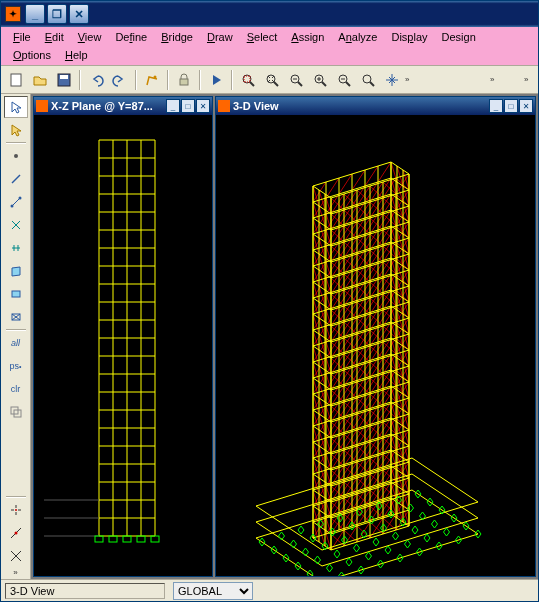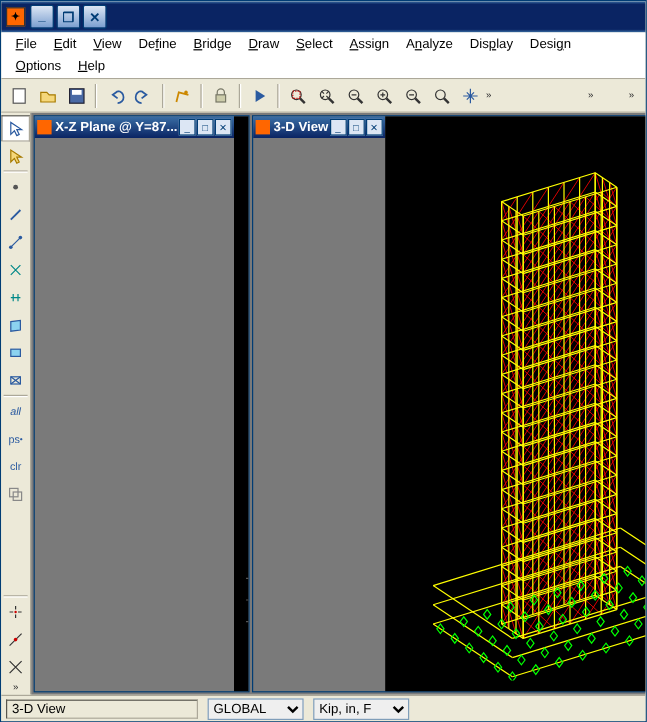--- a/index.html
+++ b/index.html
@@ -2,32 +2,32 @@
 <html><head>
 <meta charset="utf-8">
 <style>
   * { box-sizing: border-box; margin: 0; padding: 0; font-family: Tahoma, sans-serif; font-size: 11px; }
   body { width: 539px; height: 602px; background: #ece9d8; border: 1px solid #003c74; display: flex; flex-direction: column; }
   .titlebar { height: 26px; background: linear-gradient(to bottom, #3a6ea5, #0a2463 10%, #0a2463 90%, #3a6ea5); display: flex; align-items: center; padding: 0 4px; color: white; }
   .titlebar .app-icon { width: 16px; height: 16px; background: #ff6600; border: 1px solid #333; margin-right: 4px; display: flex; align-items: center; justify-content: center; font-size: 9px; color: #000; font-weight: bold; }
   .titlebar .title { flex: 1; font-weight: bold; }
   .titlebar .winbtns { display: flex; gap: 2px; }
   .titlebar .winbtn { width: 20px; height: 20px; background: linear-gradient(#dce6f4,#7a9ecf); border: 1px solid #003c74; border-radius: 2px; display: flex; align-items: center; justify-content: center; color: #003c74; font-weight: bold; cursor: pointer; }
-  .menubar { display: flex; gap: 2px; padding: 2px 6px; background: #ffffff; border-bottom: 1px solid #aca899; flex-wrap: wrap; }
+  .menubar { display: flex; gap: 2px; padding: 2px 6px; background: #f9a8d4; border-bottom: 1px solid #aca899; flex-wrap: wrap; }
   .menubar .menuitem { padding: 2px 6px; cursor: pointer; }
   .menubar .mn-u { text-decoration: underline; }
   .toolbar { display: flex; align-items: center; padding: 2px 4px; background: #ece9d8; border-bottom: 1px solid #aca899; gap: 2px; height: 28px; }
   .tbtn { width: 22px; height: 22px; border: 1px solid transparent; display: flex; align-items: center; justify-content: center; cursor: pointer; }
   .tsep { width: 2px; height: 20px; border-left: 1px solid #aca899; border-right: 1px solid #fff; margin: 0 2px; }
   .tarrow { width: 10px; font-size: 8px; color: #333; cursor: pointer; }
   .main { flex: 1; display: flex; background: #ece9d8; overflow: hidden; }
   .lefttool { width: 30px; background: #ece9d8; border-right: 1px solid #aca899; display: flex; flex-direction: column; align-items: center; padding: 2px 0; gap: 1px; }
   .lefttool .tbtn { width: 24px; height: 22px; }
   .mdi { flex: 1; position: relative; background: #7a7a7a; padding: 2px; display: flex; gap: 2px; }
-  .mdiwin { display: flex; flex-direction: row; border: 1px solid #003c74; }
+  .mdiwin { display: flex; flex-direction: column; border: 1px solid #003c74; }
   .mdiwin.left { width: 180px; }
   .mdiwin.right { flex: 1; }
   .mdiwin .mdititle { height: 18px; background: linear-gradient(#3a6ea5,#0a2463); display: flex; align-items: center; padding: 0 2px; color: white; font-size: 10px; }
   .mdiwin .mdititle .icon { width: 12px; height: 12px; background: #ff6600; margin-right: 3px; }
   .mdiwin .mdititle .txt { flex: 1; font-weight: bold; white-space: nowrap; overflow: hidden; }
   .mdiwin .mdititle .wbtn { width: 14px; height: 14px; background: #dce6f4; border: 1px solid #003c74; margin-left: 1px; display: flex; align-items: center; justify-content: center; font-size: 8px; color: #003c74; cursor: pointer; }
   .viewport { flex: 1; background: black; position: relative; overflow: hidden; }
   .status { height: 22px; background: #ece9d8; border-top: 1px solid #aca899; display: flex; align-items: center; padding: 0 4px; gap: 8px; }
   .status .pane { border: 1px inset #aca899; padding: 1px 4px; background: #ece9d8; }
   .status .pane.grow { flex: 1; }
@@ -1030,16 +1030,13 @@
       </div>
     </div>
   </div>
 </div>
 
 <div class="status">
   <div class="pane" style="width:160px">3-D View</div>
   <select style="width:80px">
     <option>GLOBAL</option>
   </select>
-  <select style="width:80px">
-    <option>Kip, in, F</option>
-  </select>
 </div>
 
 </body></html>

